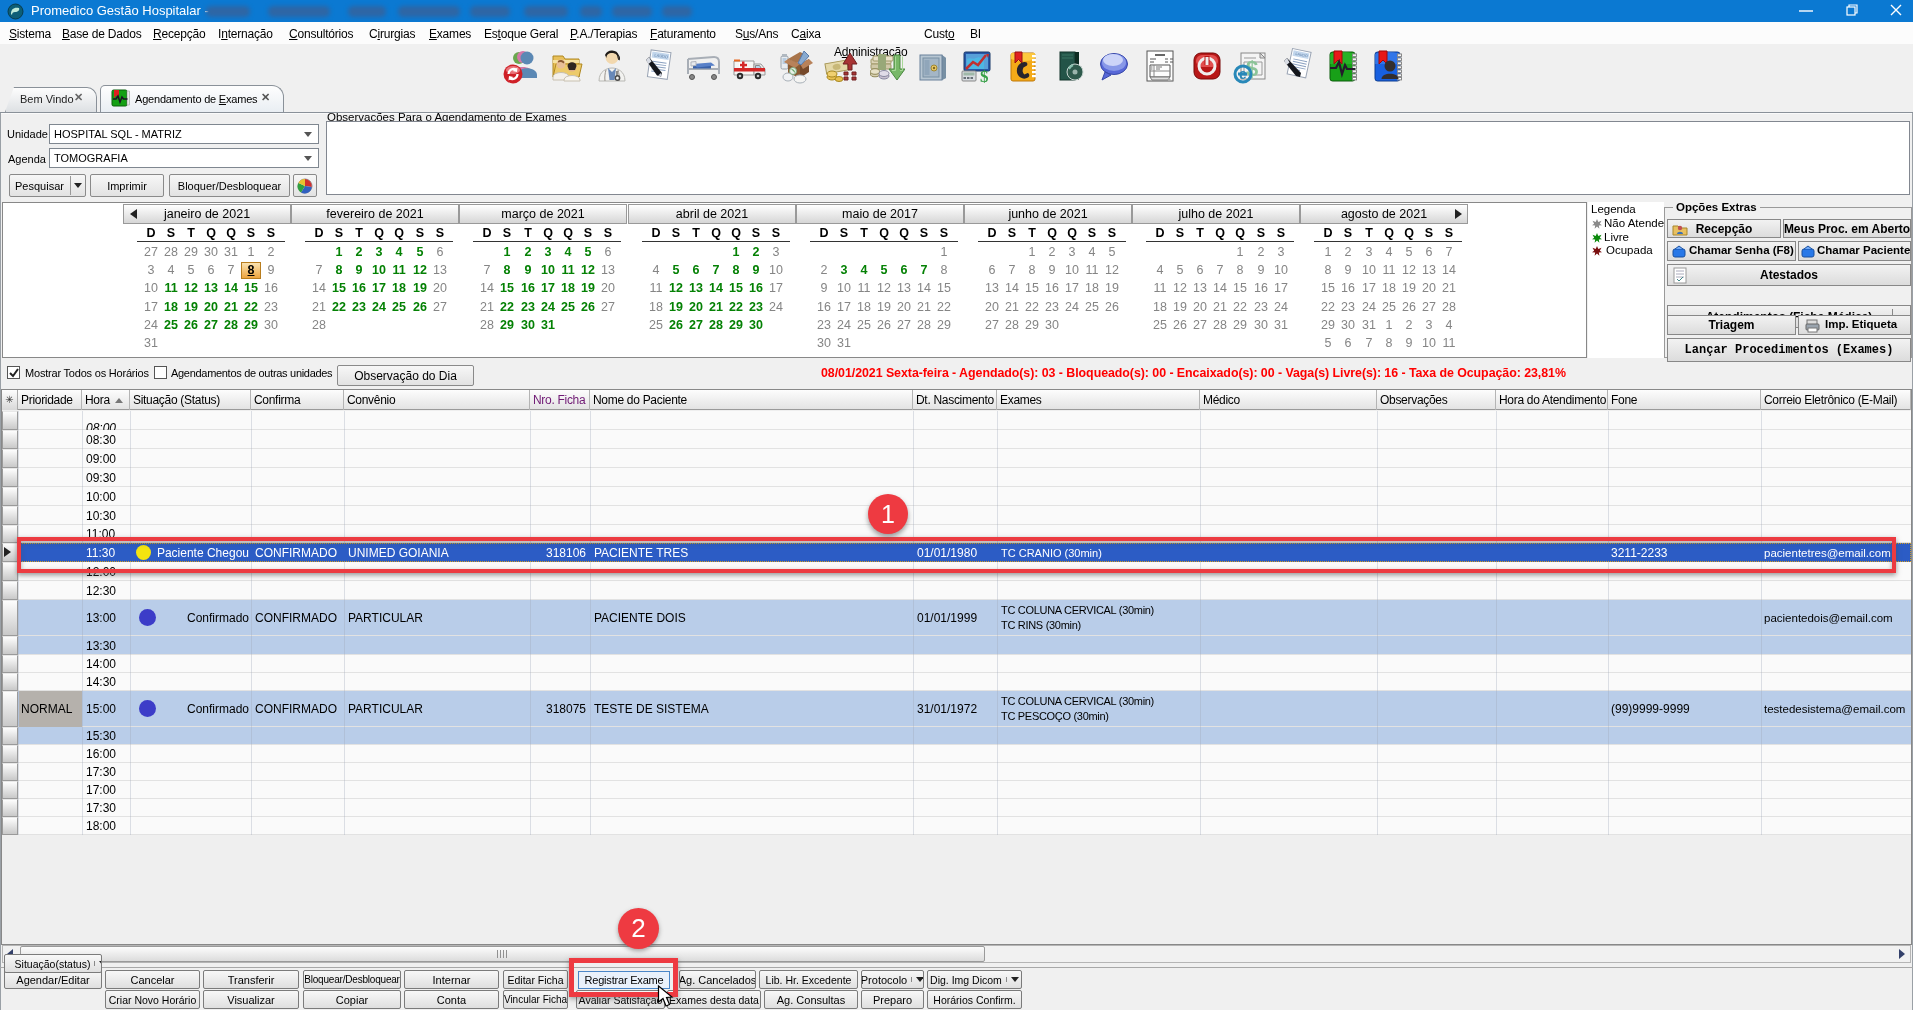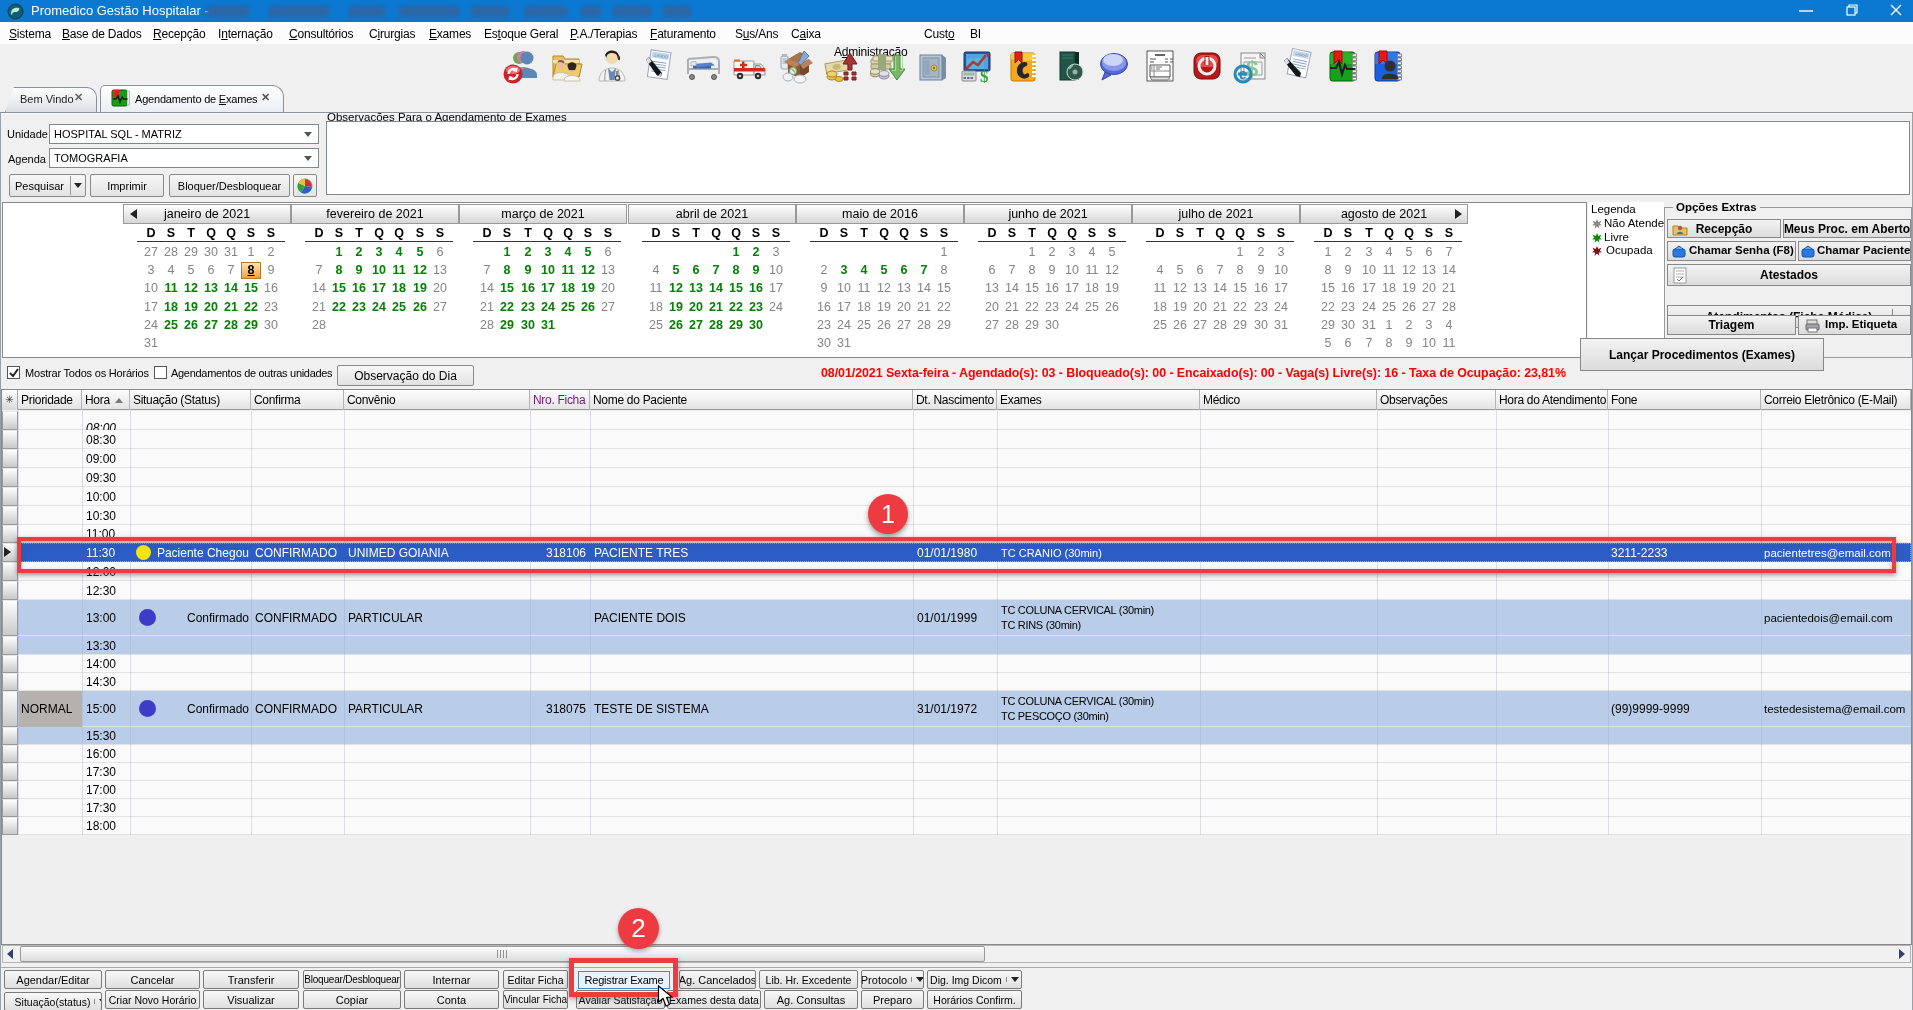--- a/index.html
+++ b/index.html
@@ -477,21 +477,21 @@
 <div class="abs" style="left:706px;top:300px;width:20px;text-align:center;font-size:12.5px;font-weight:bold;color:#048104;">21</div>
 <div class="abs" style="left:726px;top:300px;width:20px;text-align:center;font-size:12.5px;font-weight:bold;color:#048104;">22</div>
 <div class="abs" style="left:746px;top:300px;width:20px;text-align:center;font-size:12.5px;font-weight:bold;color:#048104;">23</div>
 <div class="abs" style="left:766px;top:300px;width:20px;text-align:center;font-size:12.5px;color:#858585;">24</div>
 <div class="abs" style="left:646px;top:318px;width:20px;text-align:center;font-size:12.5px;color:#858585;">25</div>
 <div class="abs" style="left:666px;top:318px;width:20px;text-align:center;font-size:12.5px;font-weight:bold;color:#048104;">26</div>
 <div class="abs" style="left:686px;top:318px;width:20px;text-align:center;font-size:12.5px;font-weight:bold;color:#048104;">27</div>
 <div class="abs" style="left:706px;top:318px;width:20px;text-align:center;font-size:12.5px;font-weight:bold;color:#048104;">28</div>
 <div class="abs" style="left:726px;top:318px;width:20px;text-align:center;font-size:12.5px;font-weight:bold;color:#048104;">29</div>
 <div class="abs" style="left:746px;top:318px;width:20px;text-align:center;font-size:12.5px;font-weight:bold;color:#048104;">30</div>
-<div class="abs" style="left:796px;top:204px;width:168px;height:20px;background:linear-gradient(#ffffff,#d6d6d6);border:1px solid #999;display:flex;align-items:center;justify-content:center;font-size:12.5px;color:#000;">maio de 2016</div>
+<div class="abs" style="left:796px;top:204px;width:168px;height:20px;background:linear-gradient(#ffffff,#d6d6d6);border:1px solid #999;display:flex;align-items:center;justify-content:center;font-size:12.5px;color:#000;">maio de 2017</div>
 <div class="abs" style="left:814px;top:226px;width:20px;text-align:center;font-size:12.5px;font-weight:bold;color:#000;">D</div>
 <div class="abs" style="left:834px;top:226px;width:20px;text-align:center;font-size:12.5px;font-weight:bold;color:#000;">S</div>
 <div class="abs" style="left:854px;top:226px;width:20px;text-align:center;font-size:12.5px;font-weight:bold;color:#000;">T</div>
 <div class="abs" style="left:874px;top:226px;width:20px;text-align:center;font-size:12.5px;font-weight:bold;color:#000;">Q</div>
 <div class="abs" style="left:894px;top:226px;width:20px;text-align:center;font-size:12.5px;font-weight:bold;color:#000;">Q</div>
 <div class="abs" style="left:914px;top:226px;width:20px;text-align:center;font-size:12.5px;font-weight:bold;color:#000;">S</div>
 <div class="abs" style="left:934px;top:226px;width:20px;text-align:center;font-size:12.5px;font-weight:bold;color:#000;">S</div>
 <div class="abs" style="left:810px;top:241px;width:148px;height:1px;background:#333;"></div>
 <div class="abs" style="left:934px;top:245px;width:20px;text-align:center;font-size:12.5px;color:#858585;">1</div>
 <div class="abs" style="left:814px;top:263px;width:20px;text-align:center;font-size:12.5px;color:#858585;">2</div>
@@ -695,21 +695,21 @@
     </span></div>
 <div class="obtn" style="left:1667px;top:315px;width:129px;height:20px;">Triagem</div>
 <div class="obtn" style="left:1798px;top:315px;width:113px;height:20px;">
     <svg width="16" height="14" style="position:absolute;left:6px;top:3px">
       <rect x="2" y="1" width="10" height="5" fill="#ddd" stroke="#777"></rect>
       <rect x="1" y="5" width="13" height="6" rx="1" fill="#9aa4ae" stroke="#666"></rect>
       <rect x="3" y="9" width="9" height="4" fill="#fff" stroke="#777"></rect>
     </svg>
     <span style="position:absolute;left:26px;top:2px;font-size:11.5px;">Imp. Etiqueta</span>
   </div>
-<div class="obtn" style="left:1580px;top:338px;width:244px;height:33px;">Lançar Procedimentos (Exames)</div>
+<div class="obtn" style="left:1667px;top:338px;width:244px;height:24px;font-family:Liberation Mono, monospace;">Lançar Procedimentos (Exames)</div>
 <div class="abs" style="left:7px;top:366px;width:13px;height:13px;background:#fff;border:1px solid #555;"></div>
 <svg class="abs" style="left:8px;top:367px" width="12" height="12">
     <path d="M2 6 l3 3 5-7" stroke="#222" stroke-width="2" fill="none"></path>
   </svg>
 <div class="abs tt" style="left:25px;top:367px;font-size:11px;letter-spacing:-0.2px;">Mostrar Todos os Horários</div>
 <div class="abs" style="left:154px;top:366px;width:13px;height:13px;background:#fff;border:1px solid #555;"></div>
 <div class="abs tt" style="left:171px;top:367px;font-size:11px;letter-spacing:-0.3px;">Agendamentos de outras unidades</div>
 <div class="btn" style="left:337px;top:365px;width:137px;height:21px;font-size:12px;">Observação do Dia</div>
 <div class="abs tt" style="left:821px;top:366px;font-size:12.4px;font-weight:bold;color:#f00;letter-spacing:-0.05px;">08/01/2021 Sexta-feira - Agendado(s): 03 - Bloqueado(s): 00 - Encaixado(s): 00 - Vaga(s) Livre(s): 16 - Taxa de Ocupação: 23,81%</div>
 <div class="abs" style="left:1px;top:389px;width:1911px;height:556px;background:#efefef;border:1px solid #888;"></div>
@@ -858,21 +858,21 @@
 <div class="btn3" style="left:503px;top:970px;width:65px;height:19px;font-size:10.5px;overflow:hidden;">Editar Ficha</div>
 <div class="abs" style="left:578px;top:971px;width:92px;height:18px;background:#e9f1fb;border:1px solid #4a86c8;display:flex;align-items:center;justify-content:center;font-size:11px;letter-spacing:-0.2px;white-space:nowrap;color:#000;">Registrar Exame</div>
 <div class="btn3" style="left:679px;top:970px;width:77px;height:19px;font-size:11px;overflow:hidden;">Ag. Cancelados</div>
 <div class="btn3" style="left:759px;top:970px;width:99px;height:19px;font-size:10.5px;overflow:hidden;">Lib. Hr. Excedente</div>
 <div class="btn3" style="left:861px;top:970px;width:63px;height:19px;font-size:11px;overflow:hidden;">Protocolo<span style="border-left:1px solid #888;margin-left:4px;padding-left:4px;display:inline-flex;">
       <span style="width:0;height:0;border-left:4px solid transparent;border-right:4px solid transparent;border-top:5px solid #222;"></span>
     </span></div>
 <div class="btn3" style="left:927px;top:970px;width:95px;height:19px;font-size:10.5px;overflow:hidden;">Dig. Img Dicom<span style="border-left:1px solid #888;margin-left:4px;padding-left:4px;display:inline-flex;">
       <span style="width:0;height:0;border-left:4px solid transparent;border-right:4px solid transparent;border-top:5px solid #222;"></span>
     </span></div>
-<div class="btn3" style="left:4px;top:992px;width:98px;height:19px;font-size:10.5px;overflow:hidden;padding-left:16px;">Situação(status)<span style="border-left:1px solid #888;margin-left:4px;padding-left:4px;display:inline-flex;">
+<div class="btn3" style="left:4px;top:954px;width:98px;height:19px;font-size:10.5px;overflow:hidden;padding-left:16px;">Situação(status)<span style="border-left:1px solid #888;margin-left:4px;padding-left:4px;display:inline-flex;">
       <span style="width:0;height:0;border-left:4px solid transparent;border-right:4px solid transparent;border-top:5px solid #222;"></span>
     </span></div>
 <div class="btn3" style="left:105px;top:990px;width:95px;height:19px;font-size:10.5px;overflow:hidden;">Criar Novo Horário</div>
 <div class="btn3" style="left:203px;top:990px;width:96px;height:19px;font-size:11px;overflow:hidden;">Visualizar</div>
 <div class="btn3" style="left:303px;top:990px;width:98px;height:19px;font-size:11px;overflow:hidden;">Copiar</div>
 <div class="btn3" style="left:404px;top:990px;width:95px;height:19px;font-size:11px;overflow:hidden;">Conta</div>
 <div class="btn3" style="left:503px;top:990px;width:65px;height:19px;font-size:10px;overflow:hidden;">Vincular Ficha</div>
 <div class="btn3" style="left:576px;top:990px;width:89px;height:19px;font-size:10.5px;overflow:hidden;">Avaliar Satisfação</div>
 <div class="btn3" style="left:667px;top:990px;width:94px;height:19px;font-size:10.5px;overflow:hidden;">Exames desta data</div>
 <div class="btn3" style="left:764px;top:990px;width:94px;height:19px;font-size:11px;overflow:hidden;">Ag. Consultas</div>

